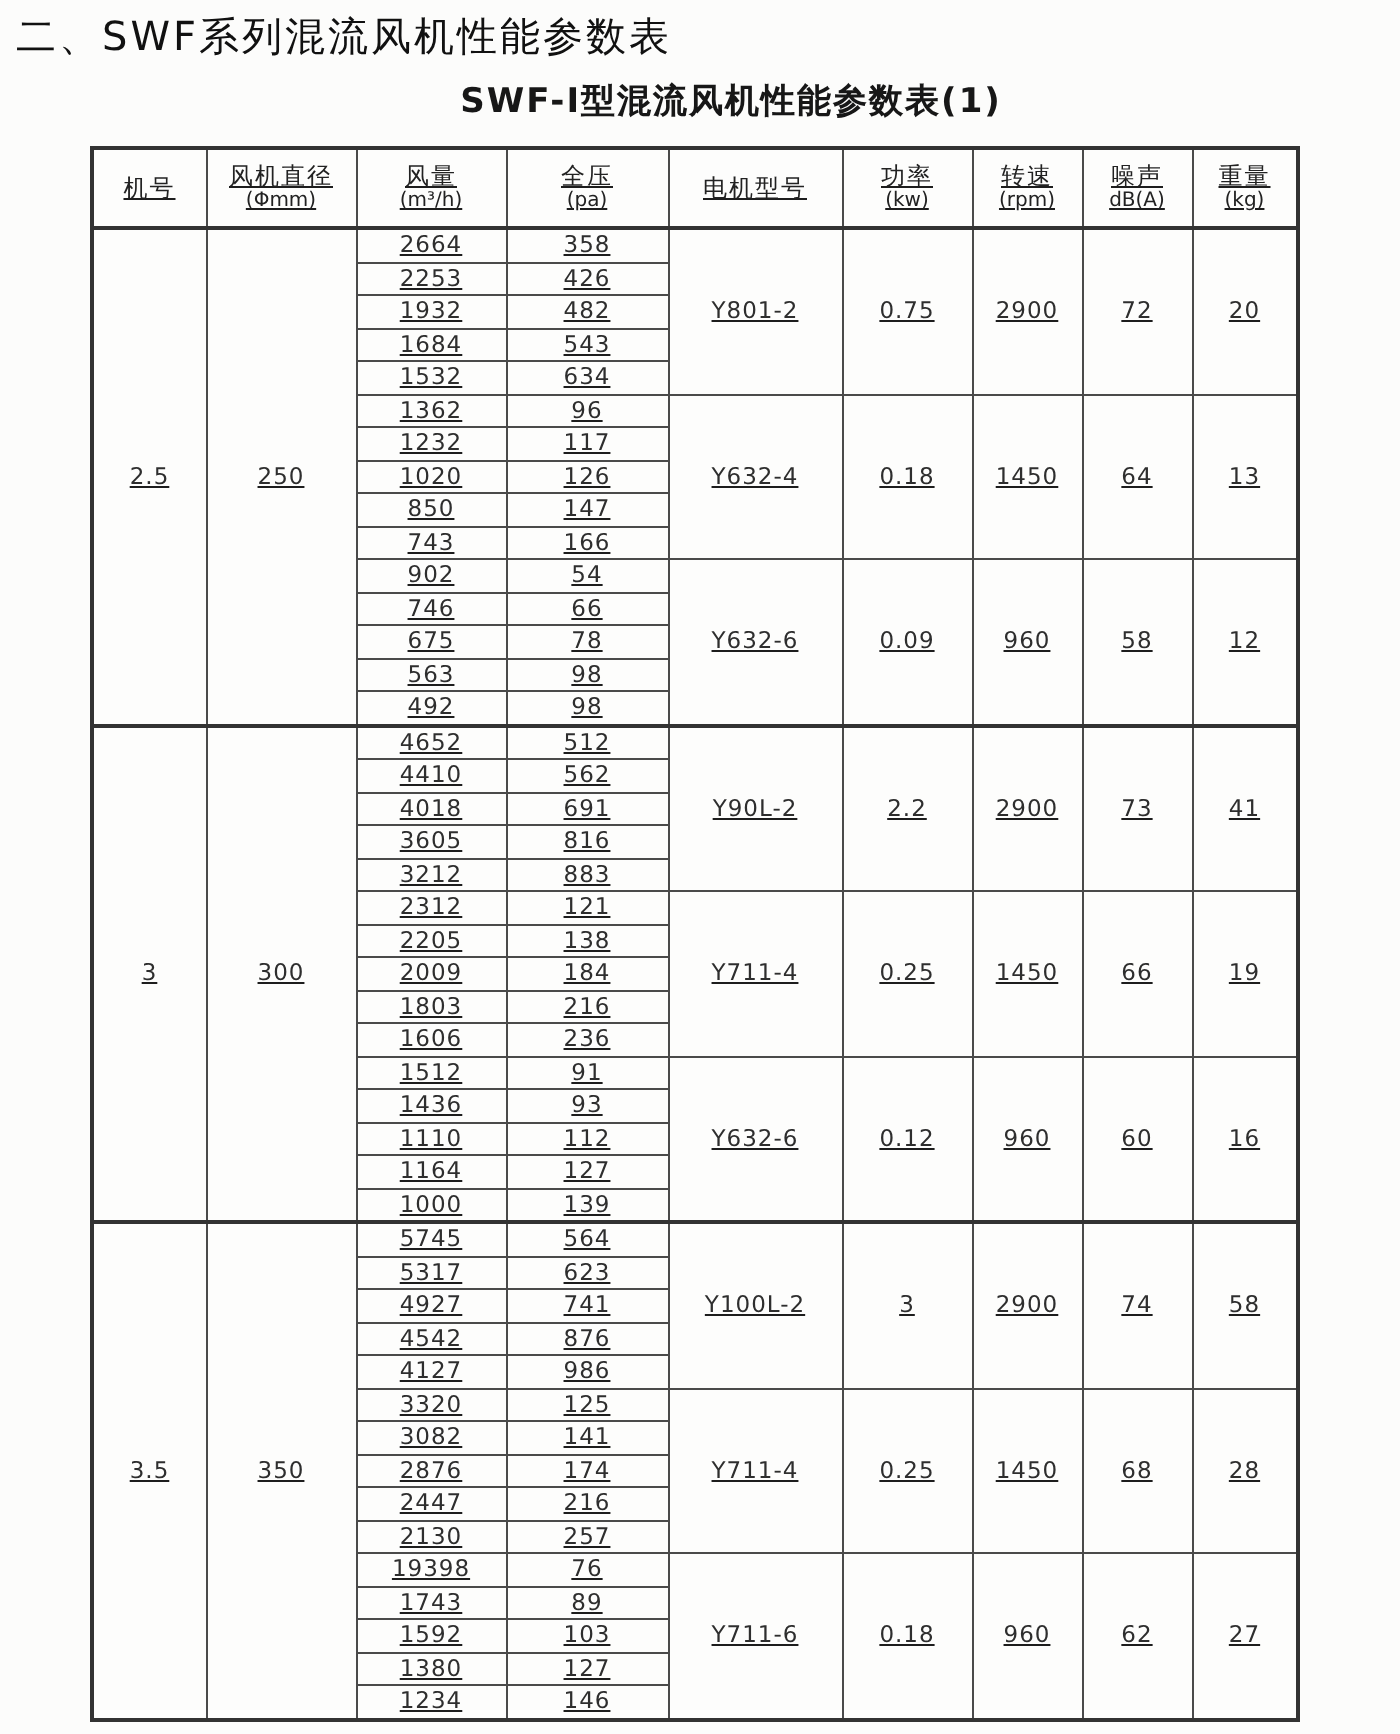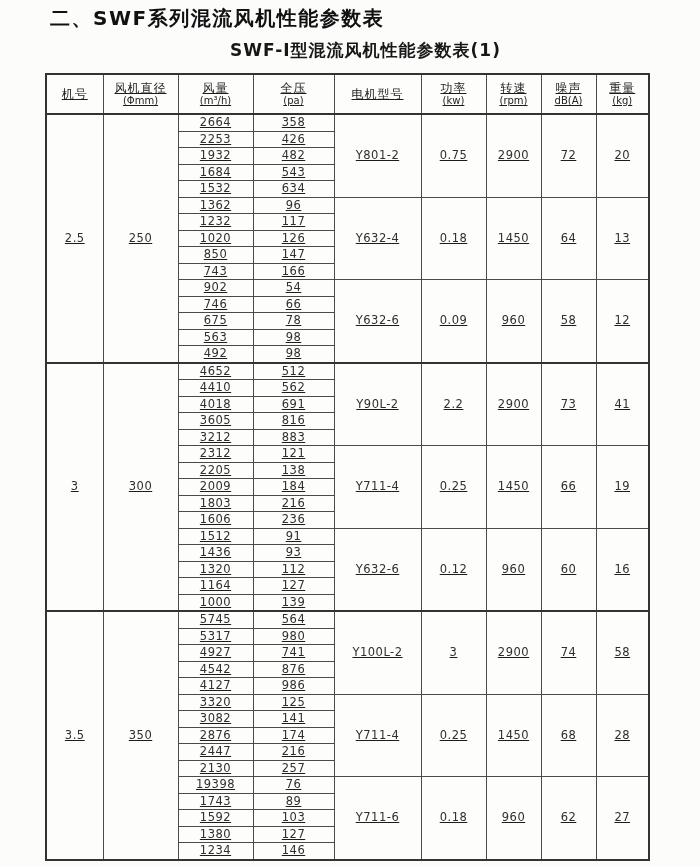--- a/index.html
+++ b/index.html
@@ -4,23 +4,22 @@
 <style>
   html,body{margin:0;padding:0;}
   body{
     width:700px;height:867px;position:relative;
     background:#fcfcfb;color:#1d1d1d;
     font-family:"DejaVu Sans","Liberation Sans",sans-serif;
     overflow:hidden;
   }
   .doc-title{
     position:absolute;left:8px;top:5px;
-    font-size:20px;font-weight:bold;letter-spacing:1.5px;color:#111;
+    font-size:20px;font-weight:normal;letter-spacing:1.5px;color:#111;
     white-space:nowrap;
-    margin-left:42px;
   }
   .doc-subtitle{
     position:absolute;left:43px;top:39px;width:603px;
     box-sizing:border-box;padding-left:42px;
     text-align:center;font-size:17px;font-weight:bold;
     letter-spacing:1px;color:#171717;white-space:nowrap;
   }
   table.fan-table{
     position:absolute;left:45px;top:73px;width:603px;
     border-collapse:collapse;table-layout:fixed;
@@ -241,21 +240,21 @@
         <td rowspan="5">0.12</td>
         <td rowspan="5">960</td>
         <td rowspan="5">60</td>
         <td rowspan="5">16</td>
       </tr>
       <tr>
         <td>1436</td>
         <td>93</td>
       </tr>
       <tr>
-        <td>1320</td>
+        <td>1110</td>
         <td>112</td>
       </tr>
       <tr>
         <td>1164</td>
         <td>127</td>
       </tr>
       <tr>
         <td>1000</td>
         <td>139</td>
       </tr>
@@ -265,21 +264,21 @@
         <td>5745</td>
         <td>564</td>
         <td rowspan="5">Y100L-2</td>
         <td rowspan="5">3</td>
         <td rowspan="5">2900</td>
         <td rowspan="5">74</td>
         <td rowspan="5">58</td>
       </tr>
       <tr>
         <td>5317</td>
-        <td>980</td>
+        <td>623</td>
       </tr>
       <tr>
         <td>4927</td>
         <td>741</td>
       </tr>
       <tr>
         <td>4542</td>
         <td>876</td>
       </tr>
       <tr>

